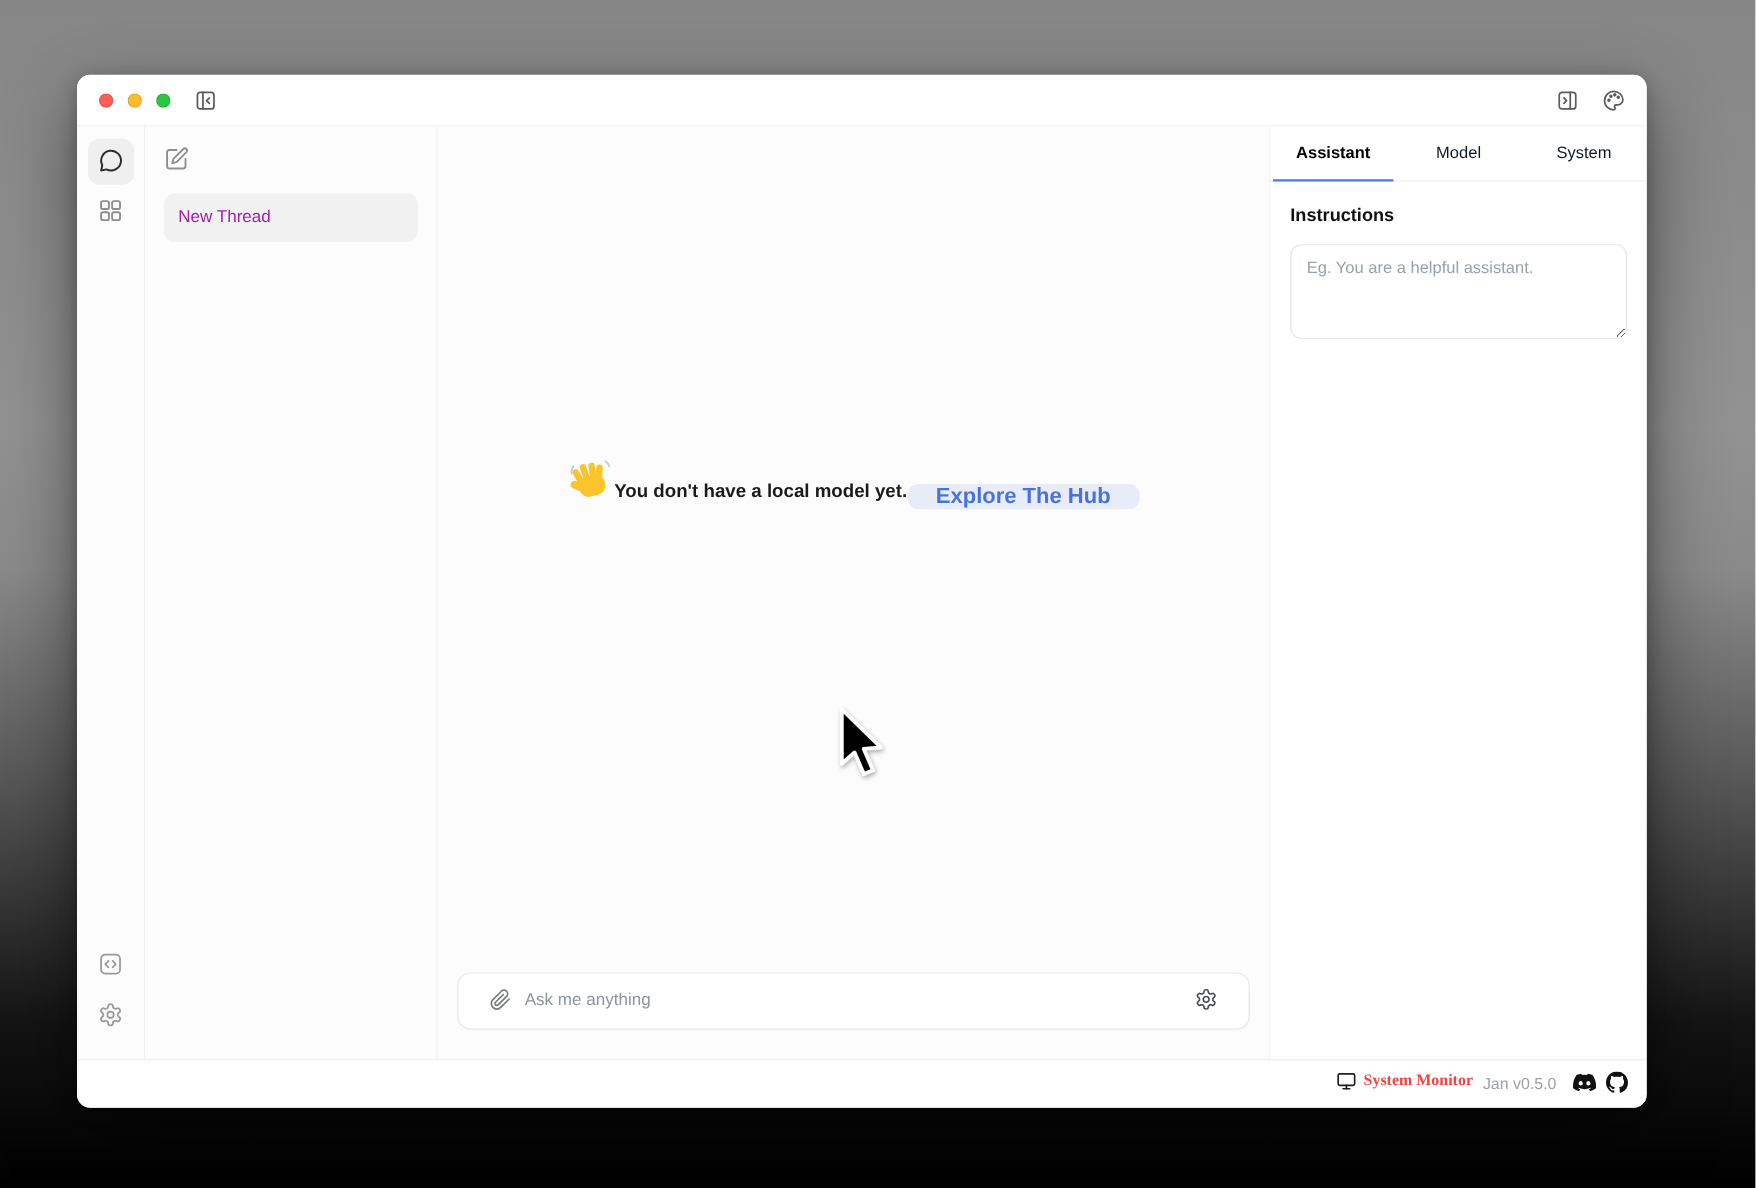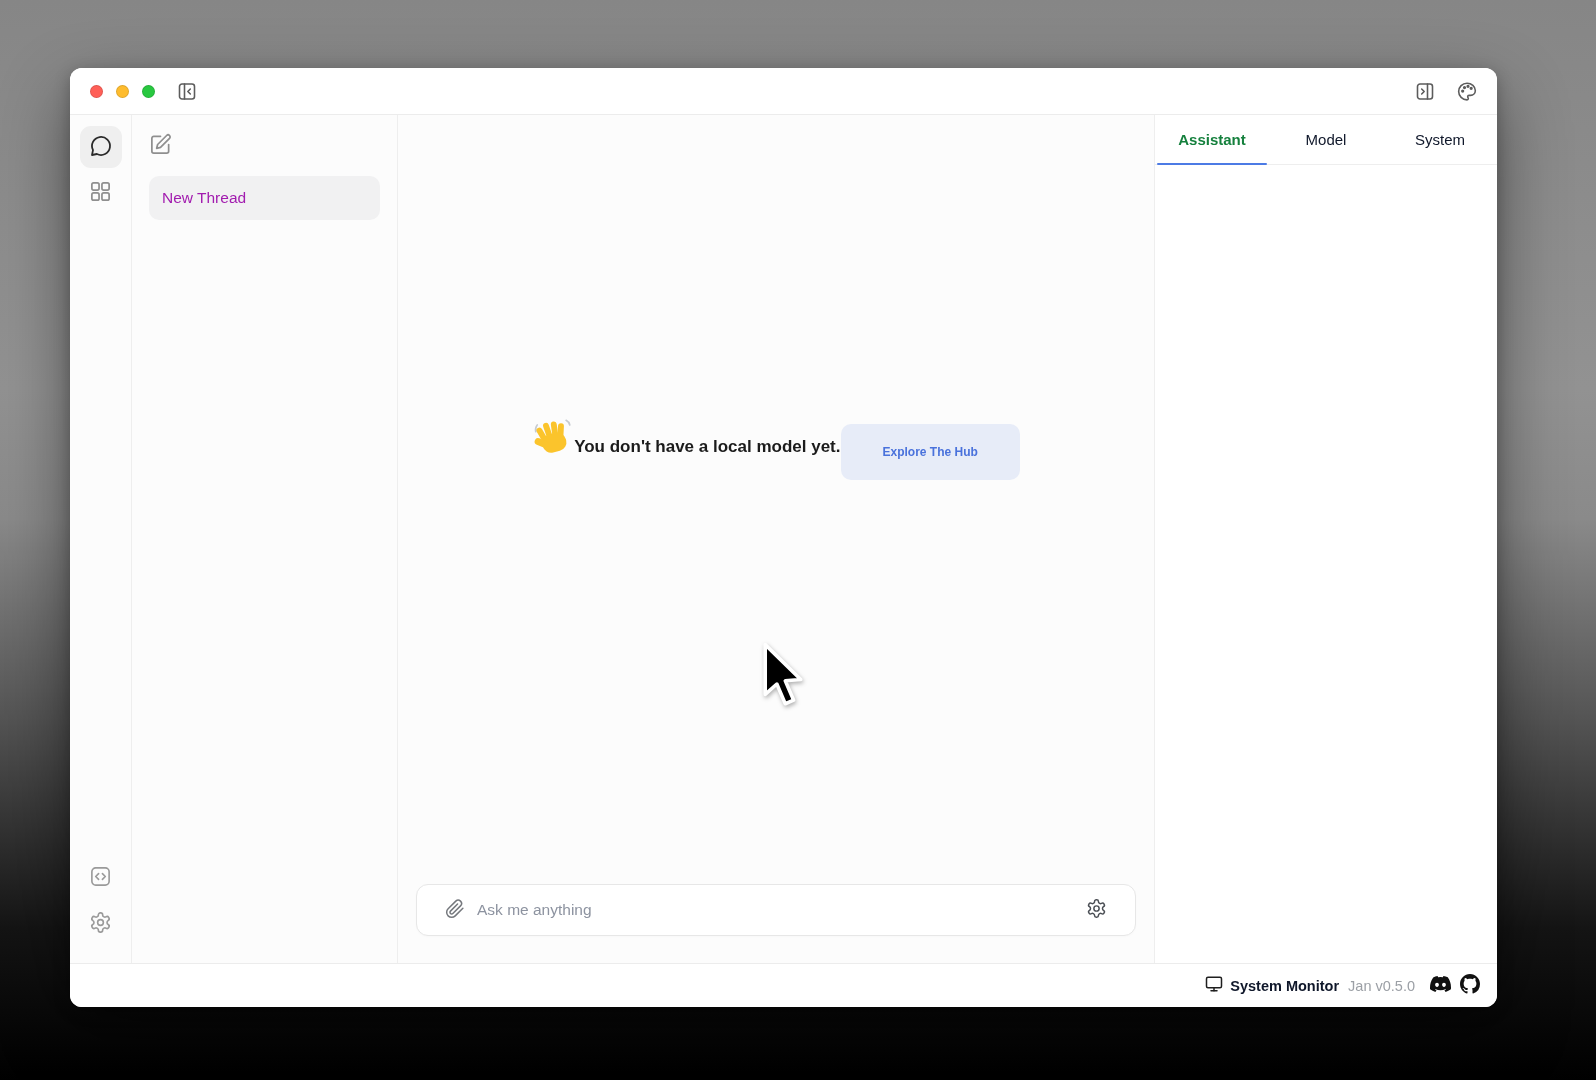--- a/index.html
+++ b/index.html
@@ -38,52 +38,52 @@
   .edit-btn { background:none; border:none; cursor:pointer; padding:0; display:block; }
   .thread-item { margin-top:17px; height:44px; background:#f1f1f2; border-radius:10px;
     display:flex; align-items:center; padding:0 13px; font-size:15.5px; font-weight:500;
     color:#a21caf; cursor:pointer; }
 
   .main { flex:1; background:#fcfcfc; border-right:1px solid #eee;
     display:flex; flex-direction:column; min-width:0; }
   .empty { flex:1; display:flex; flex-direction:row; align-items:center;
     justify-content:center; padding-bottom:120px; }
   .empty-msg { margin-top:14px; font-size:17px; font-weight:600; color:#1b1b1b; }
-  .cta-btn { margin-top:24px; height:56px; padding:0 42px; border:none; border-radius:10px;
+  .cta-btn { margin-top:24px; height:23px; padding:0 26px; border:none; border-radius:10px;
     background:var(--cta-bg,#e7ecf8); color:var(--cta-text,#4a72dc);
-    font-size:12px; font-weight:700; cursor:pointer; font-family:inherit; }
+    font-size:20px; font-weight:700; cursor:pointer; font-family:inherit; }
   .chat-input { margin:0 18px 27px; height:52px; flex:0 0 52px; background:#fff;
     border:1px solid #e7e7e7; border-radius:12px; box-shadow:0 1px 2px rgba(0,0,0,.02);
     display:flex; align-items:center; padding:0 28px; gap:12px; }
   .chat-input input { flex:1; border:none; outline:none; font-size:15.5px; color:#444;
     background:transparent; font-family:inherit; }
   .chat-input input::placeholder { color:#8d93a0; }
   .icon-btn { background:none; border:none; padding:0; cursor:pointer;
     display:flex; align-items:center; }
 
   .right-panel { width:342px; flex:0 0 342px; background:#fff; display:flex; flex-direction:column; }
   .tabs { height:50px; flex:0 0 50px; display:flex; border-bottom:1px solid #eee; }
   .tab { flex:1; display:flex; align-items:center; justify-content:center; font-size:15px;
     color:#0f172a; background:none; border:none; cursor:pointer; position:relative;
     font-family:inherit; }
-  .tab.active { font-weight:700; color:#15803d; }
+  .tab.active { font-weight:700; color:#000000; }
   .tab.active::after { content:""; position:absolute; left:2px; right:2px; bottom:-1px;
     height:2px; background:var(--accent,#4c7be5); border-radius:1px; }
   .panel-section { padding:22px 18px; }
   .section-heading { font-size:16.5px; font-weight:700; color:#111; margin-bottom:16px; }
   .panel-section textarea { width:100%; height:86px; border:1px solid #e4e4e6; border-radius:10px;
     padding:12px 14px; font-size:15px; color:#333; resize:vertical; outline:none;
     font-family:inherit; background:#fff; }
   .panel-section textarea::placeholder { color:#9aa1ac; }
 
   
   .statusbar { height:44px; flex:0 0 44px; background:#fff; border-top:1px solid #ececec;
     display:flex; align-items:center; justify-content:flex-end; padding:0 17px; gap:9px; }
-  .sys-btn { display:flex; align-items:center; gap:7px; background:none; border:none;
-    cursor:pointer; font-family:Liberation Sans, sans-serif; font-size:14.5px; font-weight:700; color:#0f172a; }
+  .sys-btn { display:flex; align-items:flex-start; gap:7px; background:none; border:none;
+    cursor:pointer; font-family:Liberation Serif, serif; font-size:14.5px; font-weight:700; color:#ef4444; }
   .version { font-size:14.5px; color:#9ca0a6; margin-right:6px; }
   .soc-btn { background:none; border:none; padding:0; cursor:pointer; display:flex;
     align-items:center; color:#111; }
 
   .cursor { position:absolute; left:762px; top:642px; pointer-events:none;
     filter:drop-shadow(1px 2px 2px rgba(0,0,0,.3)); }
 </style>
 </head>
 <body>
 
@@ -222,20 +222,24 @@
           </button>
         </div>
       </div>
 
       <div class="right-panel">
         <div class="tabs">
           <button class="tab active">Assistant</button>
           <button class="tab">Model</button>
           <button class="tab">System</button>
         </div>
+        <div class="panel-section">
+          <div class="section-heading">Instructions</div>
+          <textarea placeholder="Eg. You are a helpful assistant." style=""></textarea>
+        </div>
       </div>
     </div>
 
     <div class="statusbar">
       <button class="sys-btn">
         <span>
           <svg width="18" height="18" viewBox="0 0 24 24" fill="none" stroke="#1f1f1f" stroke-width="2" stroke-linecap="round" stroke-linejoin="round">
               <rect x="2" y="3" width="20" height="14" rx="2"></rect>
               <path d="M8 21h8"></path>
               <path d="M12 17v4"></path>

